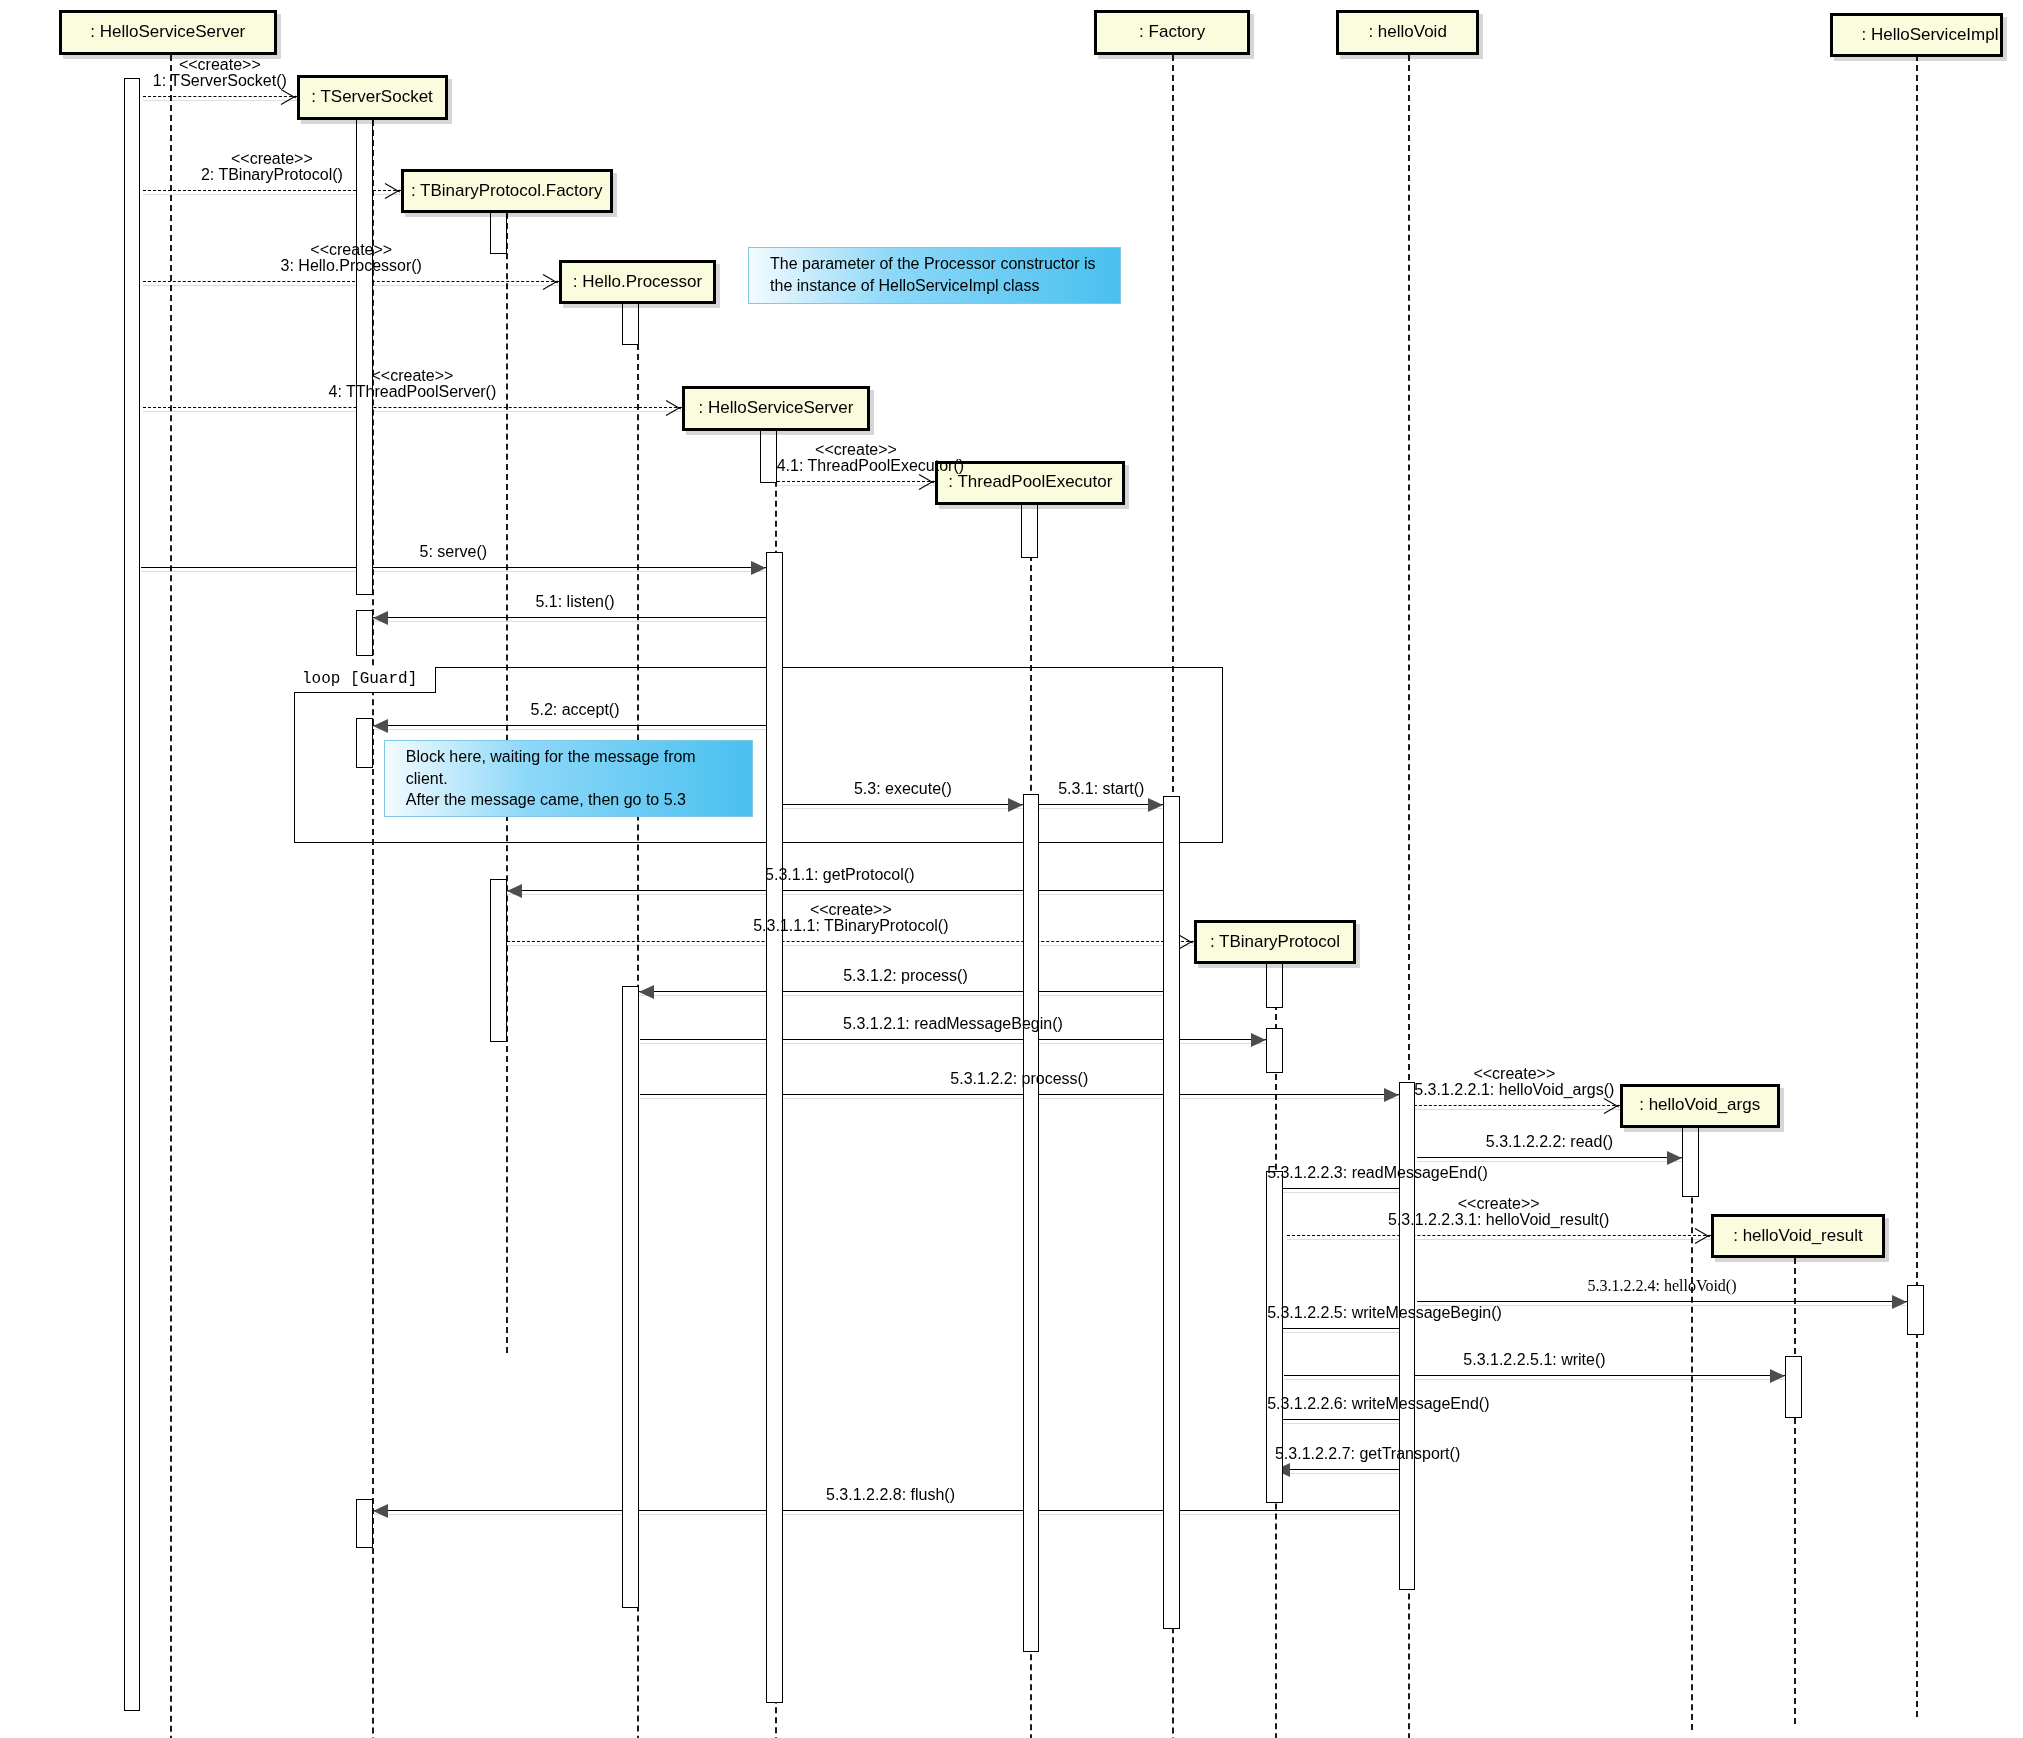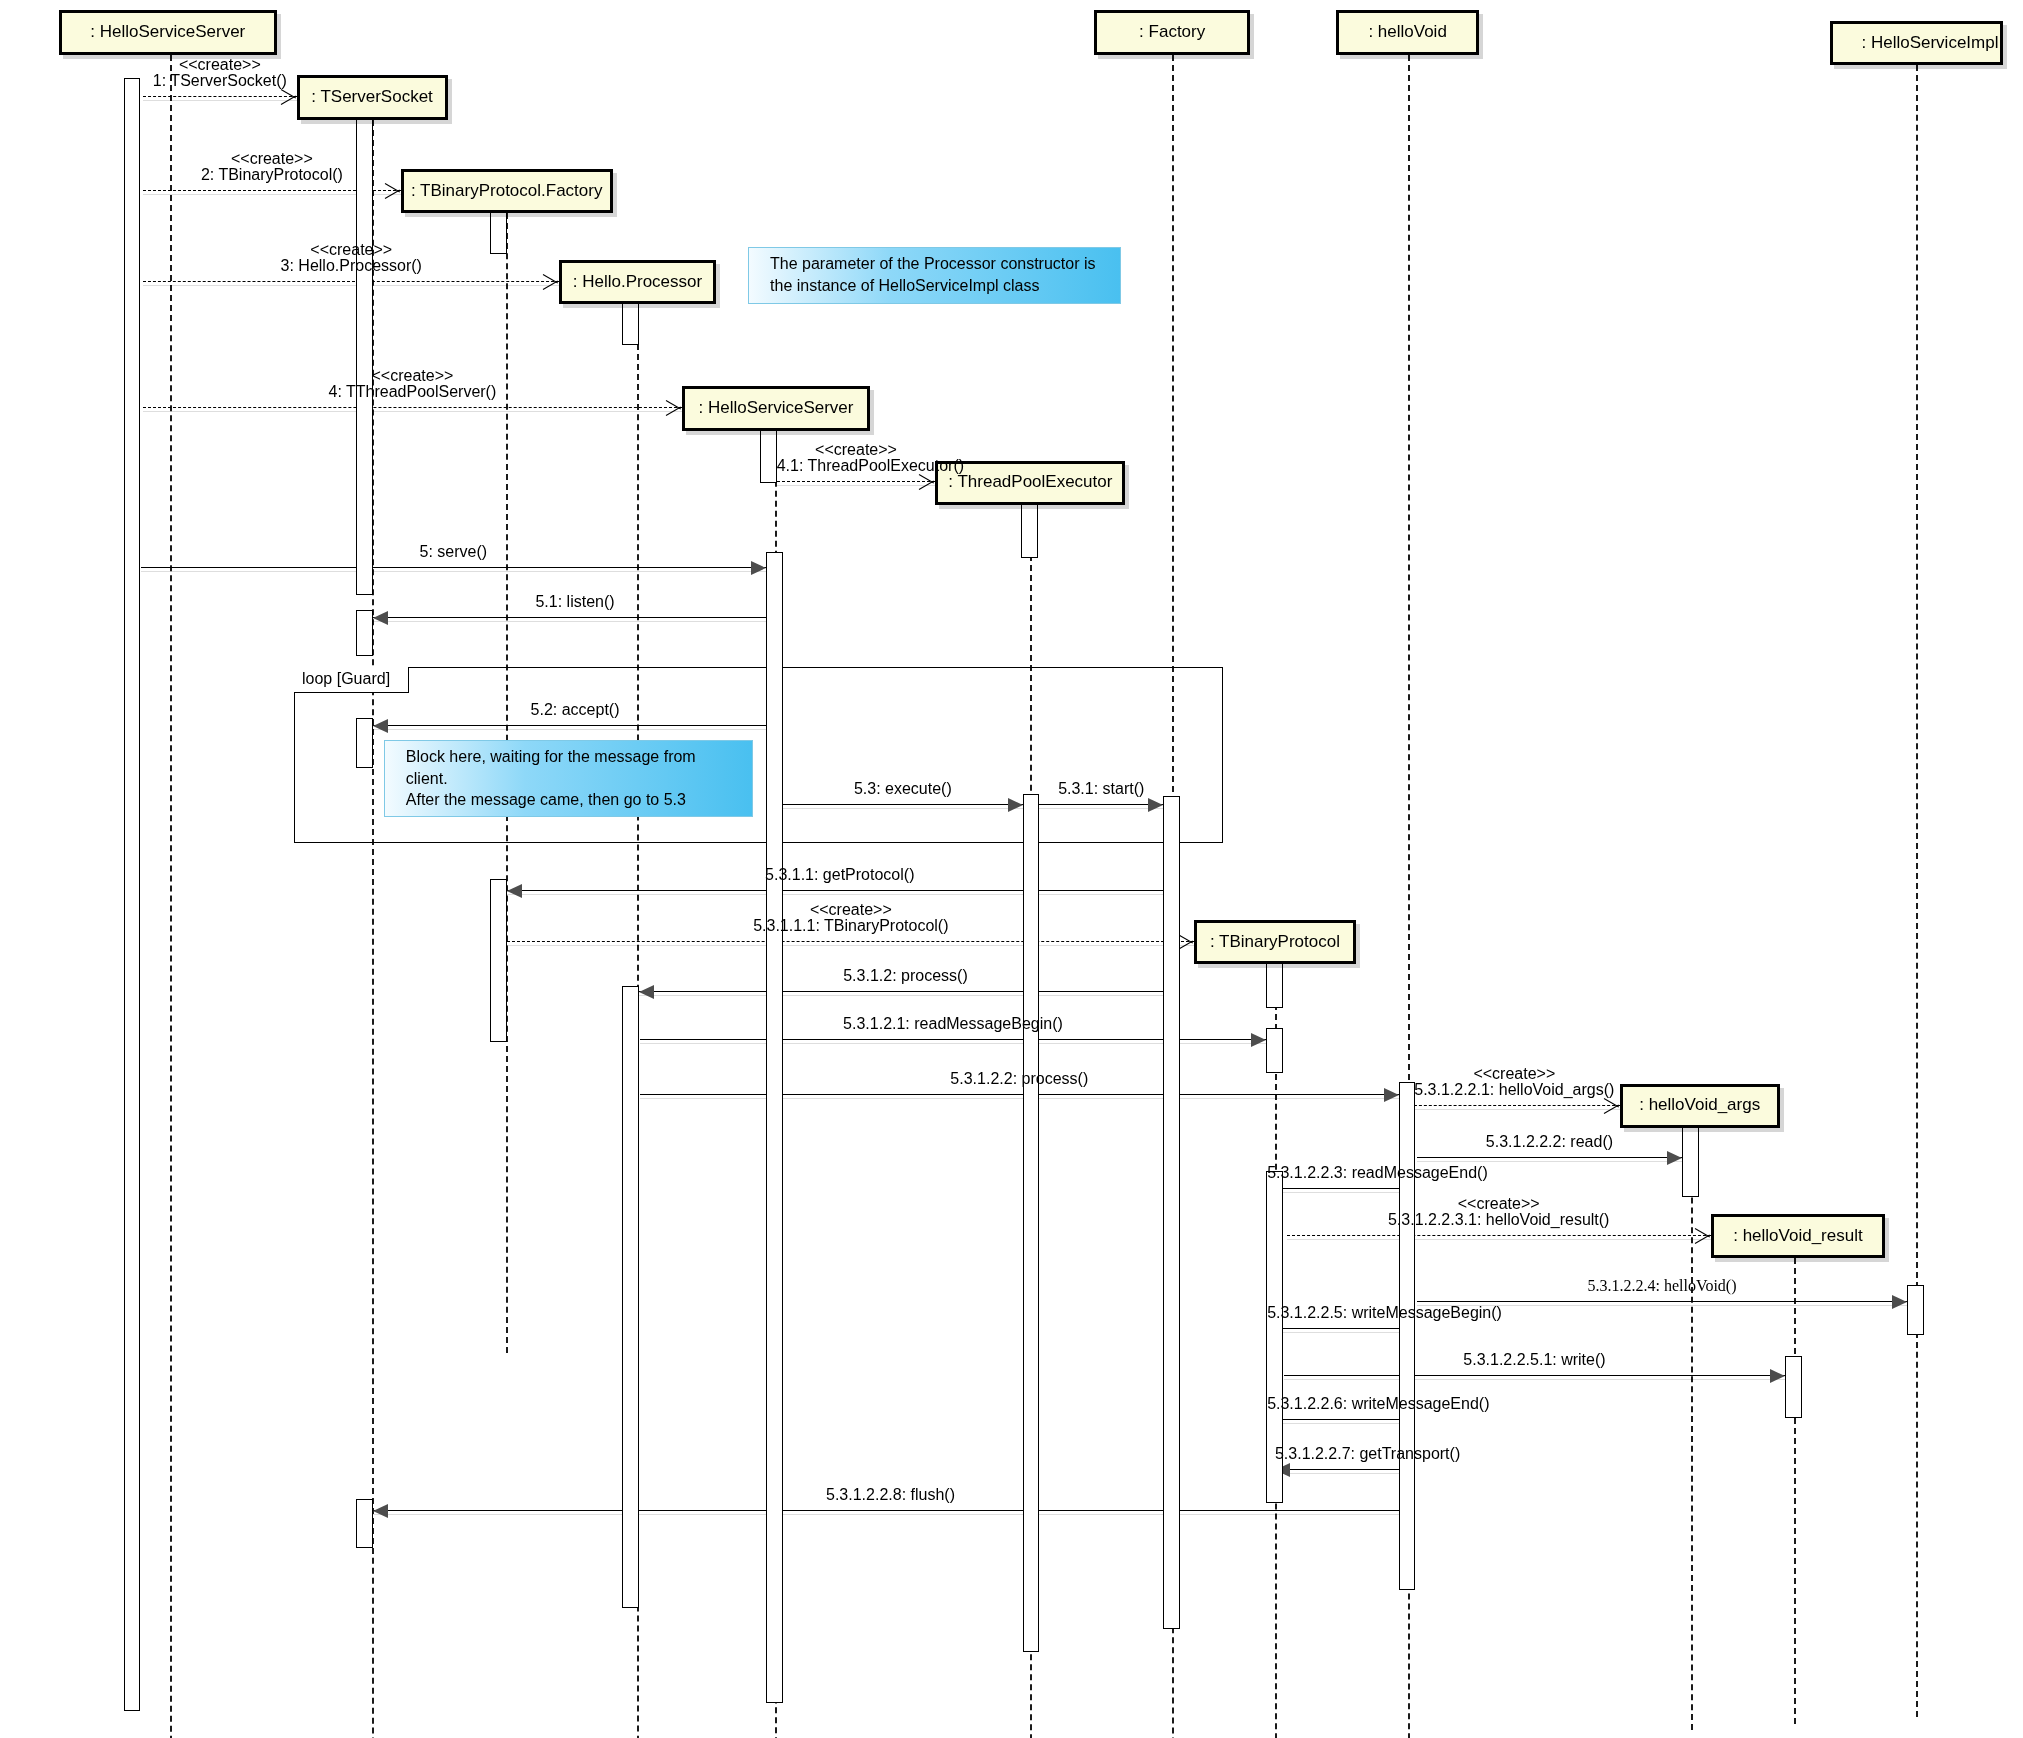--- a/index.html
+++ b/index.html
@@ -150,21 +150,21 @@
     border-left:14px solid #ffffff;
     border-bottom:14px solid transparent;
   }
 </style>
 </head>
 <body>
 
 <div id="canvas">
   <div id="layer-fragments">
       <div class="fragment" style="left: 294.018px; top: 667.395px; width: 928.889px; height: 175.63px;"></div>
-      <div class="fragment-tab" style="left: 294.018px; top: 667.395px;">loop  [Guard]</div>
+      <div class="fragment-tab" style="left: 294.018px; top: 667.395px; font-family: Liberation Mono, monospace;">loop  [Guard]</div>
     </div>
   <div id="layer-stems">
       <div class="lifeline-stem" style="left: 170.426px; top: 54.6405px; height: 2157px;"></div>
       <div class="lifeline-stem" style="left: 372.076px; top: 119.689px; height: 2033.41px;"></div>
       <div class="lifeline-stem" style="left: 506.075px; top: 213.358px; height: 1139.65px;"></div>
       <div class="lifeline-stem" style="left: 637.473px; top: 304.426px; height: 1757.6px;"></div>
       <div class="lifeline-stem" style="left: 775.375px; top: 430.619px; height: 1761.51px;"></div>
       <div class="lifeline-stem" style="left: 1030.36px; top: 504.774px; height: 1654.83px;"></div>
       <div class="lifeline-stem" style="left: 1172.17px; top: 54.6405px; height: 2059.43px;"></div>
       <div class="lifeline-stem" style="left: 1274.95px; top: 964.015px; height: 1065.49px;"></div>
@@ -358,21 +358,21 @@
       </div>
       <div class="lifeline-head" style="left: 1336.09px; top: 10.4077px; width: 143.106px; height: 44.2328px;">
         <span>: helloVoid</span>
       </div>
       <div class="lifeline-head" style="left: 1619.7px; top: 1083.7px; width: 160.019px; height: 44.2328px;">
         <span>: helloVoid_args</span>
       </div>
       <div class="lifeline-head" style="left: 1710.77px; top: 1213.8px; width: 174.329px; height: 44.2328px;">
         <span>: helloVoid_result</span>
       </div>
-      <div class="lifeline-head" style="left: 1830.46px; top: 21px; width: 173.028px; height: 44.2328px; padding-left: 36px;">
+      <div class="lifeline-head" style="left: 1830.46px; top: 13px; width: 173.028px; height: 44.2328px; padding-left: 36px;">
         <span>: HelloServiceImpl</span>
       </div>
     </div>
   <div id="layer-notes">
       <div class="note" style="left: 748.055px; top: 247.183px; width: 373.377px; min-height: 57.2424px;">The parameter of the Processor constructor is
 the instance of HelloServiceImpl class</div>
       <div class="note" style="left: 383.785px; top: 740.249px; width: 369.474px; min-height: 57.2424px;">Block here, waiting for the message from client.
 After the message came, then go to 5.3</div>
     </div>
 </div>

